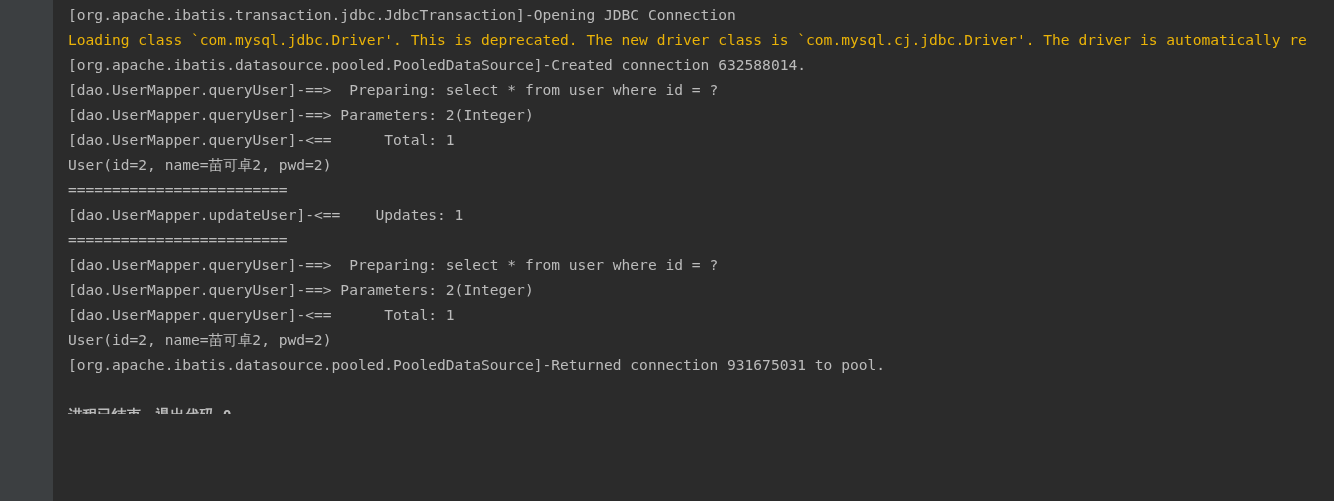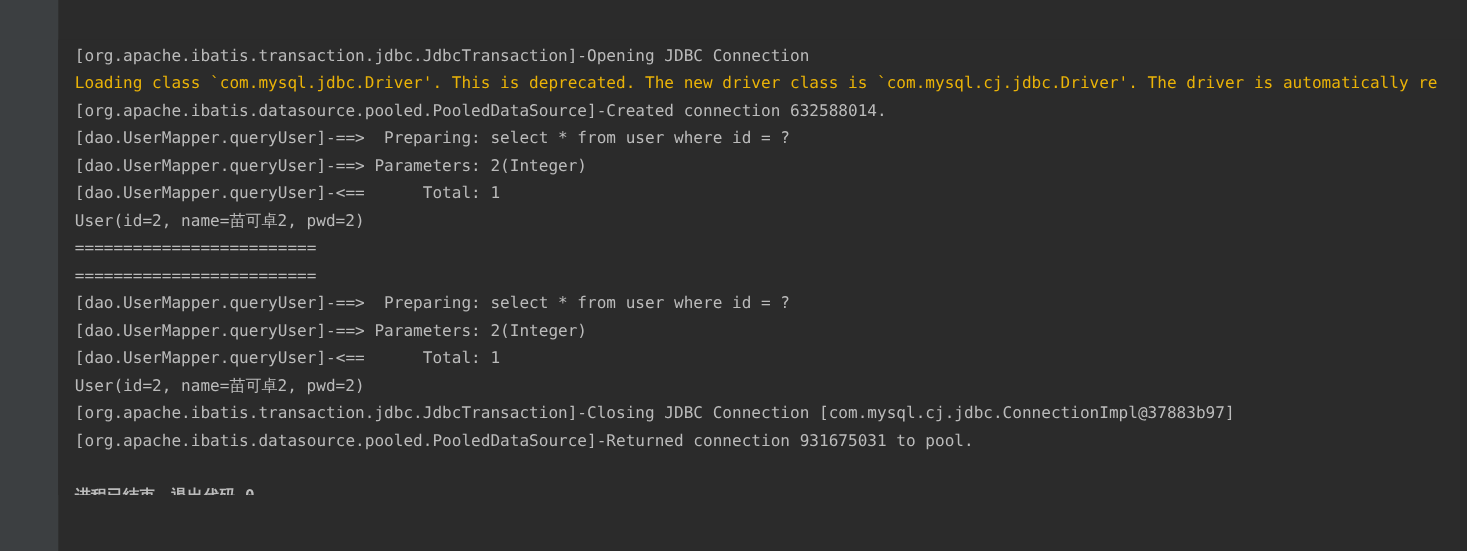--- a/index.html
+++ b/index.html
@@ -35,21 +35,20 @@
   #console-output {
     position: absolute;
     left: 53px;
     top: 0;
     right: 0;
     height: 414px;
     background: #2b2b2b;
     padding: 2px 0 0 15px;
     box-sizing: border-box;
     overflow: hidden;
-    margin-top: 36px;
   }
 
   .log-line {
     font-family: "DejaVu Sans Mono", "Liberation Mono", monospace;
     font-size: 14.6px;
     line-height: 25px;
     height: 25px;
     white-space: pre;
     color: #bbbbbb;
     letter-spacing: 0px;
@@ -70,24 +69,24 @@
   <div id="console-output">
 
   <div class="log-line info">[org.apache.ibatis.transaction.jdbc.JdbcTransaction]-Opening JDBC Connection</div>
       <div class="log-line error">Loading class `com.mysql.jdbc.Driver'. This is deprecated. The new driver class is `com.mysql.cj.jdbc.Driver'. The driver is automatically re</div>
       <div class="log-line info">[org.apache.ibatis.datasource.pooled.PooledDataSource]-Created connection 632588014.</div>
       <div class="log-line info">[dao.UserMapper.queryUser]-==&gt;  Preparing: select * from user where id = ?</div>
       <div class="log-line info">[dao.UserMapper.queryUser]-==&gt; Parameters: 2(Integer)</div>
       <div class="log-line info">[dao.UserMapper.queryUser]-&lt;==      Total: 1</div>
       <div class="log-line info">User(id=2, name=苗可卓2, pwd=2)</div>
       <div class="log-line info">=========================</div>
+      <div class="log-line info">[dao.UserMapper.updateUser]-&lt;==    Updates: 1</div>
       <div class="log-line info">=========================</div>
       <div class="log-line info">[dao.UserMapper.queryUser]-==&gt;  Preparing: select * from user where id = ?</div>
       <div class="log-line info">[dao.UserMapper.queryUser]-==&gt; Parameters: 2(Integer)</div>
       <div class="log-line info">[dao.UserMapper.queryUser]-&lt;==      Total: 1</div>
       <div class="log-line info">User(id=2, name=苗可卓2, pwd=2)</div>
-      <div class="log-line info">[org.apache.ibatis.transaction.jdbc.JdbcTransaction]-Closing JDBC Connection [com.mysql.cj.jdbc.ConnectionImpl@37883b97]</div>
       <div class="log-line info">[org.apache.ibatis.datasource.pooled.PooledDataSource]-Returned connection 931675031 to pool.</div>
       <div class="log-line blank"> </div>
       <div class="log-line exit">进程已结束，退出代码 0</div>
     </div>
 
 </div>
 
 </body></html>

